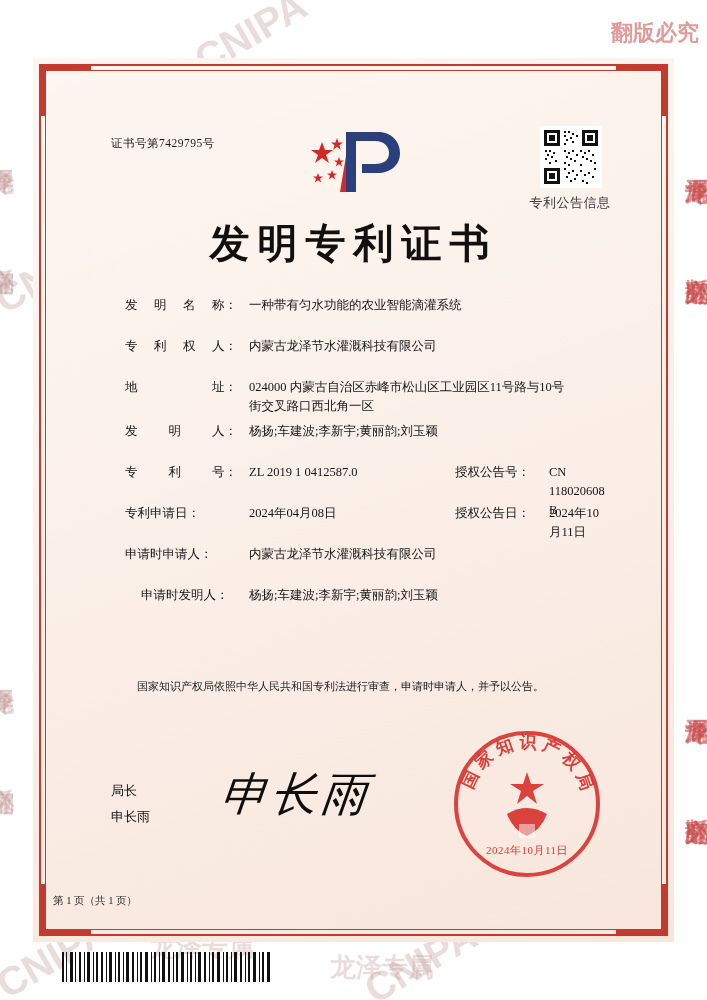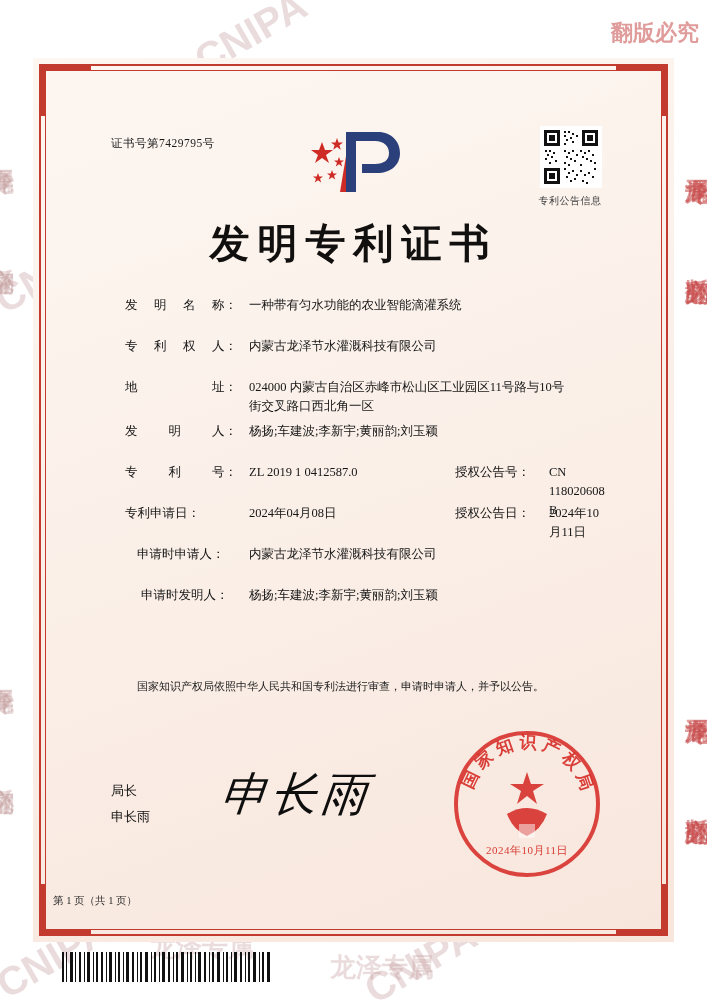--- a/index.html
+++ b/index.html
@@ -102,21 +102,21 @@
     width: 62px;
     height: 62px;
     background: #fff;
     padding: 2px;
     box-sizing: border-box;
   }
   .qr-caption {
     position: absolute;
     right: 34px;
     top: 116px;
-    font-size: 10px;
+    font-size: 13px;
     color: #3c3c3c;
     letter-spacing: 0.5px;
     width: 100px;
     text-align: center;
   }
 
   .title {
     position: absolute;
     left: 0;
     right: 0;
@@ -434,21 +434,21 @@
       </div>
 
       <div class="row row-split spaced">
         <span style="position:absolute; left:0; top:0;">专利申请日：</span>
         <span class="val">2024年04月08日</span>
         <span class="right-lbl">授权公告日：</span>
         <span class="right-val">2024年10月11日</span>
       </div>
 
       <div class="row spaced">
-        <span style="position:absolute; left:12px; top:0;">申请时申请人：</span>
+        <span style="position:absolute; left:0; top:0;">申请时申请人：</span>
         <span class="val">内蒙古龙泽节水灌溉科技有限公司</span>
       </div>
 
       <div class="row">
         <span style="position:absolute; left:16px; top:0;">申请时发明人：</span>
         <span class="val">杨扬;车建波;李新宇;黄丽韵;刘玉颖</span>
       </div>
     </div>
 
     <div class="para">

